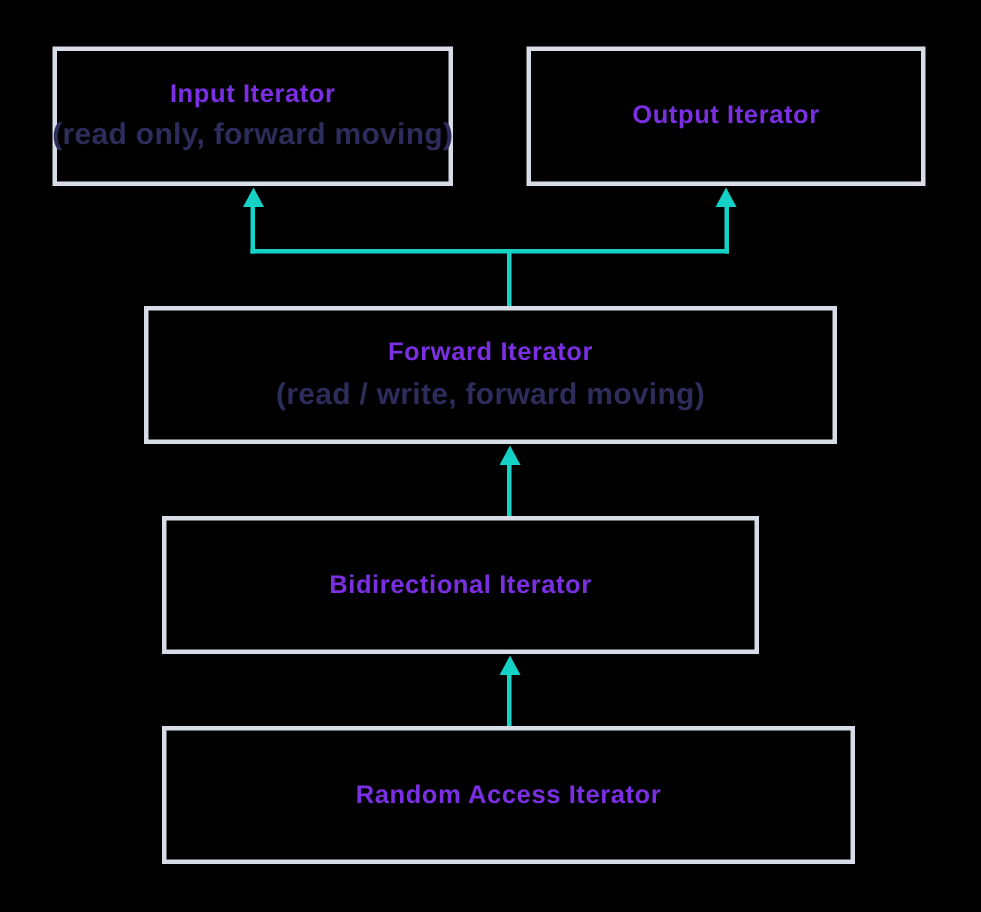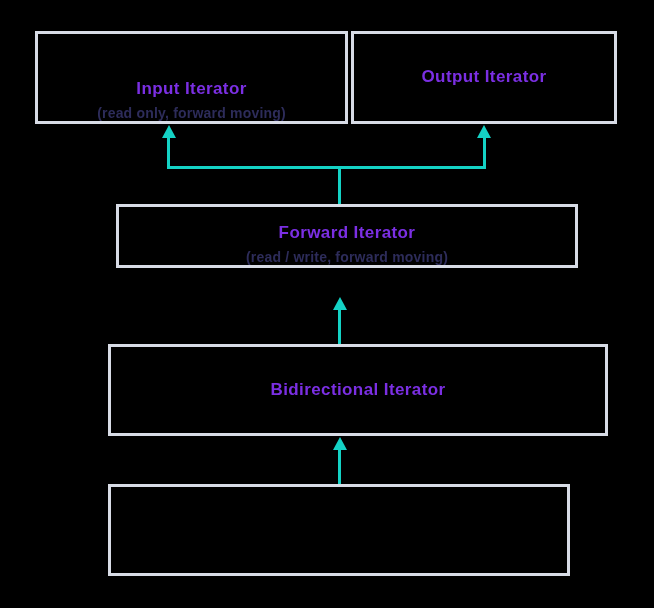--- a/index.html
+++ b/index.html
@@ -35,31 +35,31 @@
   }
   .node .title {
     color: var(--title_text);
     font-size: 17px;
     font-weight: bold;
     letter-spacing: 0.4px;
     line-height: 1.1;
   }
   .node .subtitle {
     color: var(--subtitle_text);
-    font-size: 14px;
+    font-size: 20px;
     font-weight: bold;
     letter-spacing: 0.2px;
     line-height: 1.1;
     white-space: nowrap;
   }
   
-  #node-input         { left: 35px;  top: 31px;  width: 313px; height: 93px; justify-content: flex-end; }
+  #node-input         { left: 35px;  top: 31px;  width: 267px; height: 93px; }
   #node-output        { left: 351px; top: 31px;  width: 266px; height: 93px; justify-content: center; }
-  #node-forward       { left: 116px; top: 204px; width: 462px; height: 64px; justify-content: flex-end; }
-  #node-bidirectional { left: 108px; top: 344px; width: 500px; height: 92px; text-align: right; }
+  #node-forward       { left: 96px; top: 204px; width: 462px; height: 92px; }
+  #node-bidirectional { left: 108px; top: 344px; width: 398px; height: 92px; text-align: right; }
   #node-random        { left: 108px; top: 484px; width: 462px; height: 92px; }
 
   
   .vline, .hline {
     position: absolute;
     background: var(--arrow);
   }
   .arrowhead {
     position: absolute;
     width: 0; height: 0;
@@ -98,20 +98,21 @@
   <div class="node" id="node-forward">
     <div class="title">Forward Iterator</div>
     <div class="subtitle">(read / write, forward moving)</div>
   </div>
 
   <div class="node" id="node-bidirectional">
     <div class="title">Bidirectional Iterator</div>
   </div>
 
   <div class="node" id="node-random">
+    <div class="title">Random Access Iterator</div>
   </div>
 
   <div class="vline" id="stem-forward-up"></div>
   <div class="hline" id="branch-hbar"></div>
   <div class="vline" id="riser-left"></div>
   <div class="vline" id="riser-right"></div>
   <div class="arrowhead" id="head-input"></div>
   <div class="arrowhead" id="head-output"></div>
 
   <div class="arrowhead" id="head-forward"></div>

